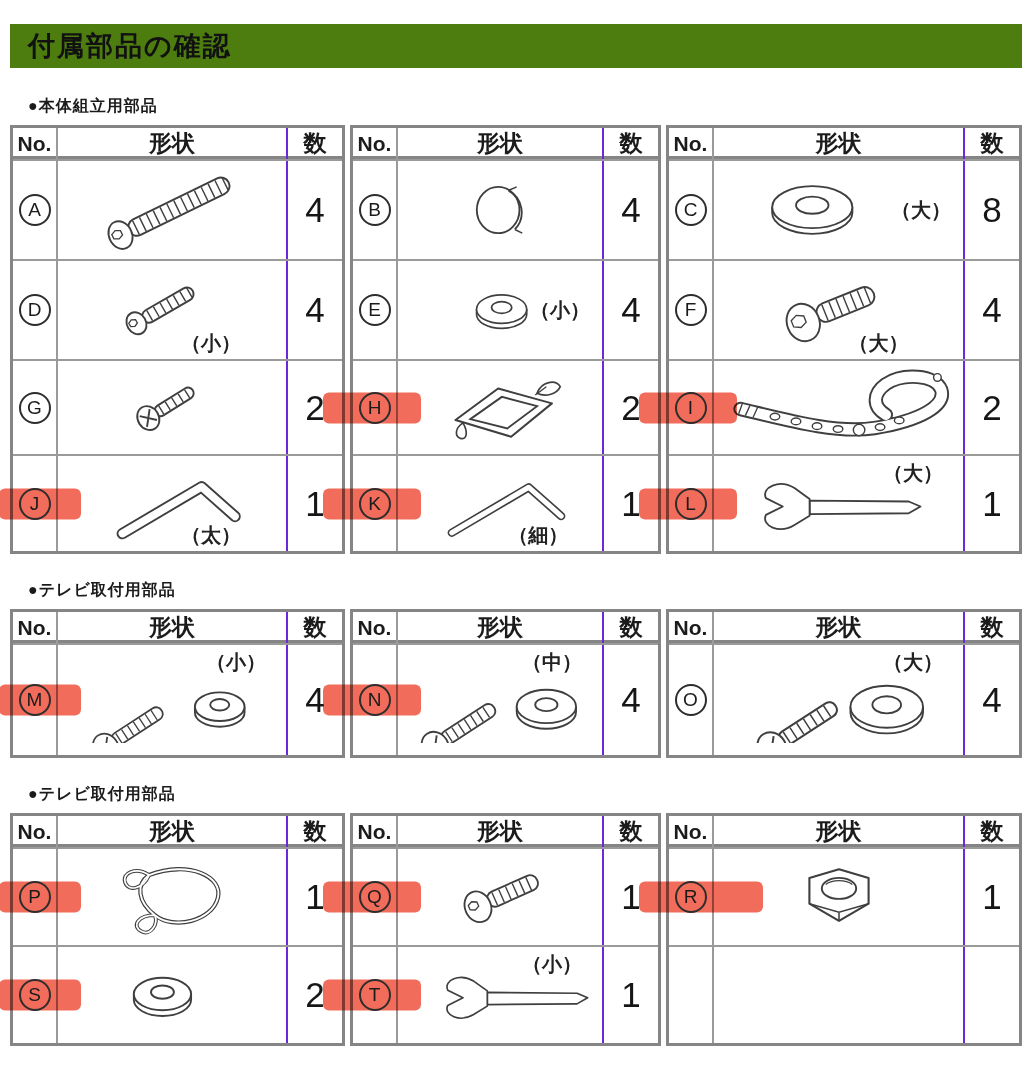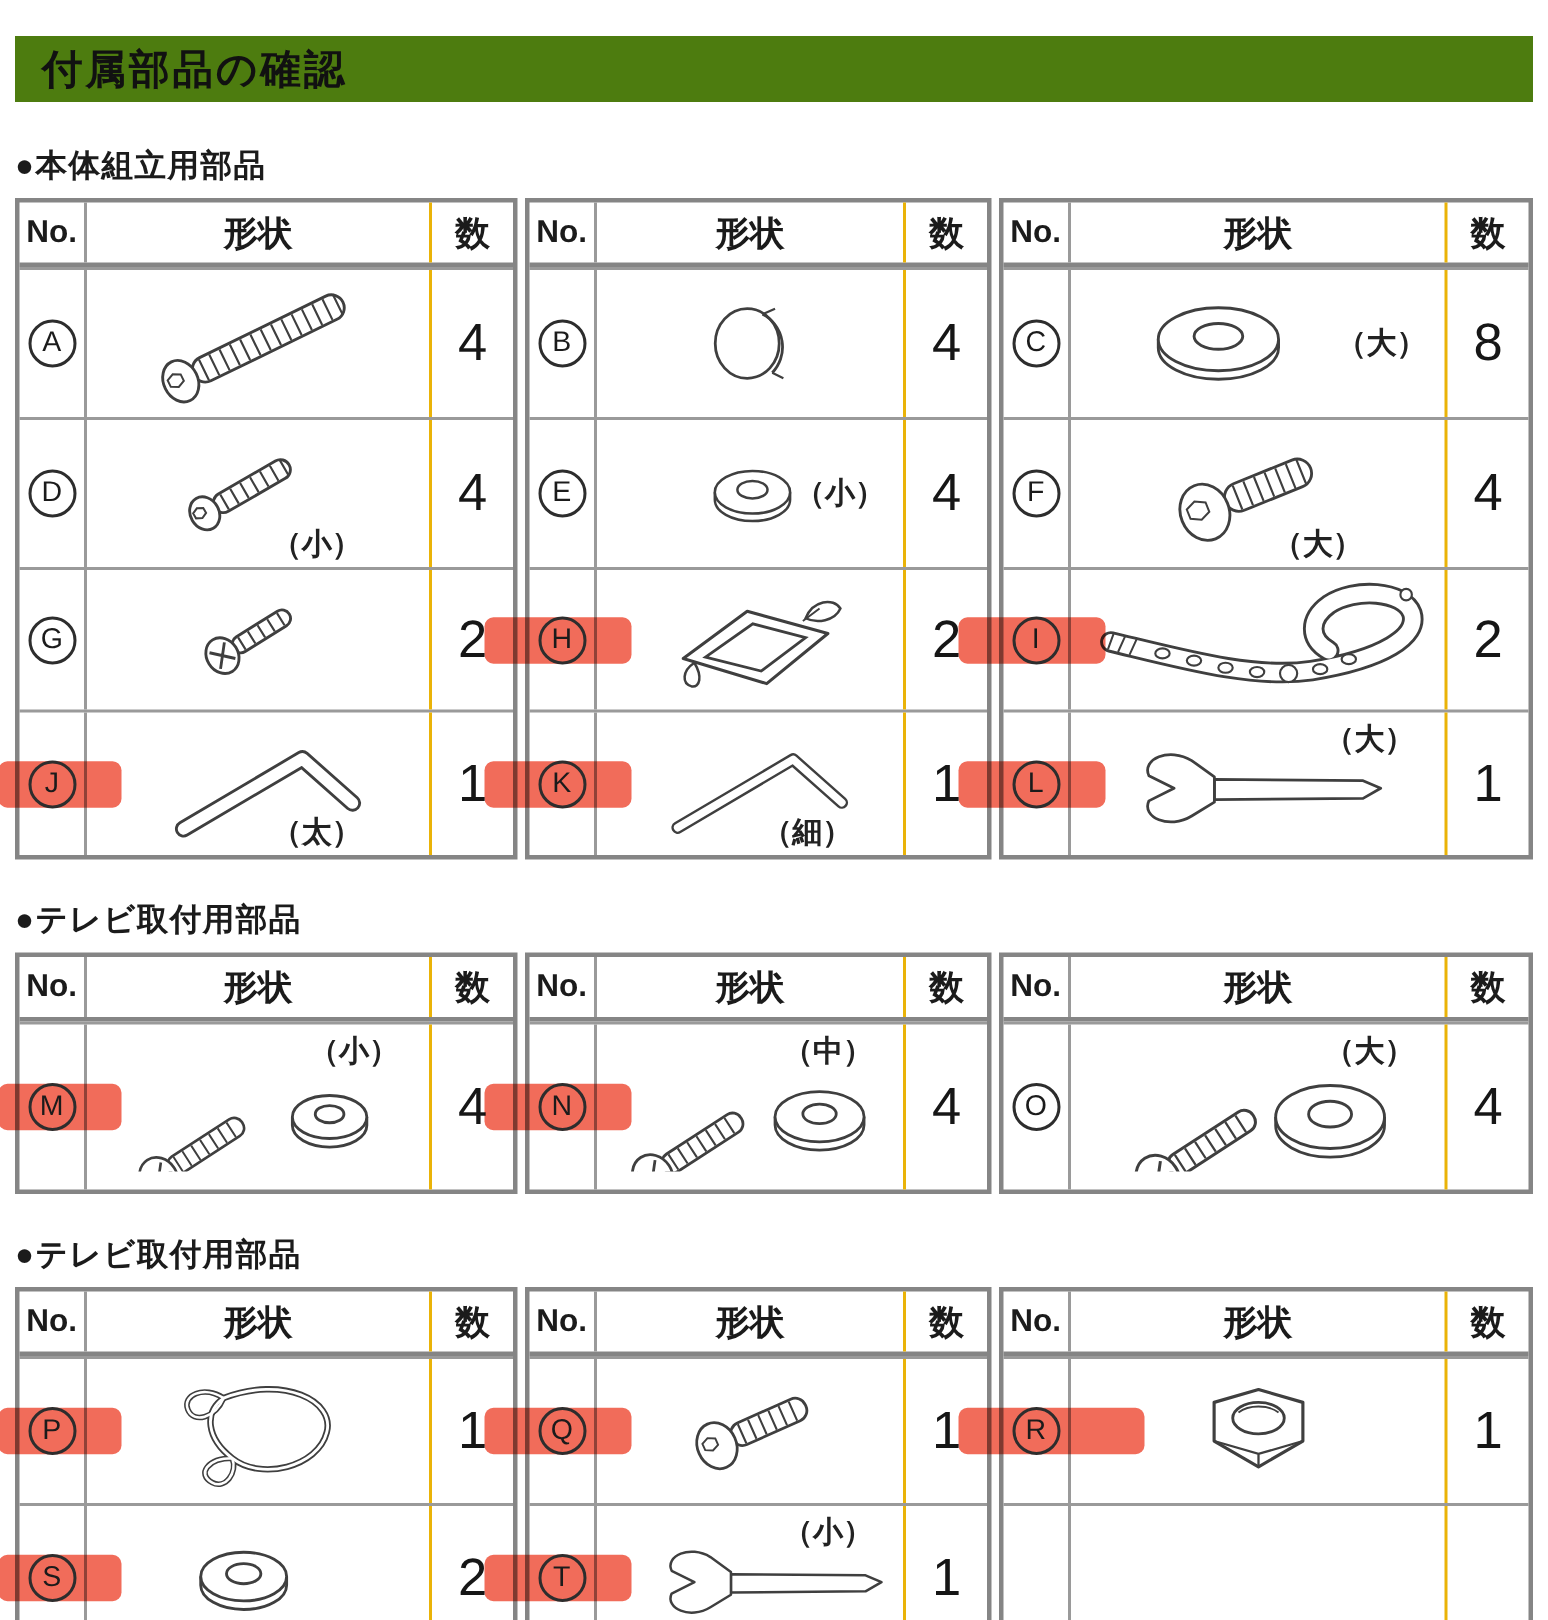--- a/index.html
+++ b/index.html
@@ -4,34 +4,34 @@
 <style>
   * { margin:0; padding:0; box-sizing:border-box; }
   html,body { width:1032px; height:1080px; background:#ffffff; overflow:hidden;
               font-family:"Liberation Sans","DejaVu Sans",sans-serif; color:#1b1b1b; }
   .page { position:relative; width:1012px; margin:0 10px; }
 
   .title-bar { margin-top:24px; height:44px; background:#4d7c0f;
                display:flex; align-items:center; padding-left:18px; }
   .title-bar h1 { font-size:27px; font-weight:bold; letter-spacing:2px; color:#111; }
 
-  .section-label { margin-top:26px; margin-bottom:8px; font-size:21px; font-weight:bold; letter-spacing:1px; }
+  .section-label { margin-top:26px; margin-bottom:8px; font-size:16px; font-weight:bold; letter-spacing:1px;margin-left:18px; }
   .section-label.first { margin-top:28px; }
 
   .tgroups { display:flex; gap:5px; }
   .grp { border:3px solid #858585; background:#fff; }
   .grp.g0 { width:335px; } .grp.g1 { width:311px; } .grp.g2 { flex:1; }
 
   .hdr, .prow { display:grid; grid-template-columns:45px 1fr 54px; }
-  .hdr { height:43px; border-bottom:3px solid #858585; }
+  .hdr { height:31px; border-bottom:3px solid #858585; }
   .hdr > div { display:flex; align-items:center; justify-content:center;
                font-size:21px; font-weight:bold; }
   .hdr .h-shape, .hdr .h-qty { font-size:23px; }
   .hdr > div:nth-child(1), .prow > div:nth-child(1) { border-right:2px solid #9a9a9a; }
-  .hdr > div:nth-child(2), .prow > div:nth-child(2) { border-right:2px solid #eab308; }
+  .hdr > div:nth-child(2), .prow > div:nth-child(2) { border-right:2px solid #6d28d9; }
   .prow { border-top:2px solid #9a9a9a; }
   .prow:first-of-type { border-top:none; }
 
   .no-cell { position:relative; display:flex; align-items:center; justify-content:center; overflow:visible; }
   .badge { width:32px; height:32px; border:2px solid #2d2d2d; border-radius:50%;
            display:flex; align-items:center; justify-content:center;
            font-size:19px; font-weight:500; background:transparent; position:relative; z-index:3; }
 
   .hl { position:absolute; top:50%; transform:translateY(-50%); height:31px;
         background:#ee4b35; opacity:.82; border-radius:6px; z-index:2;

